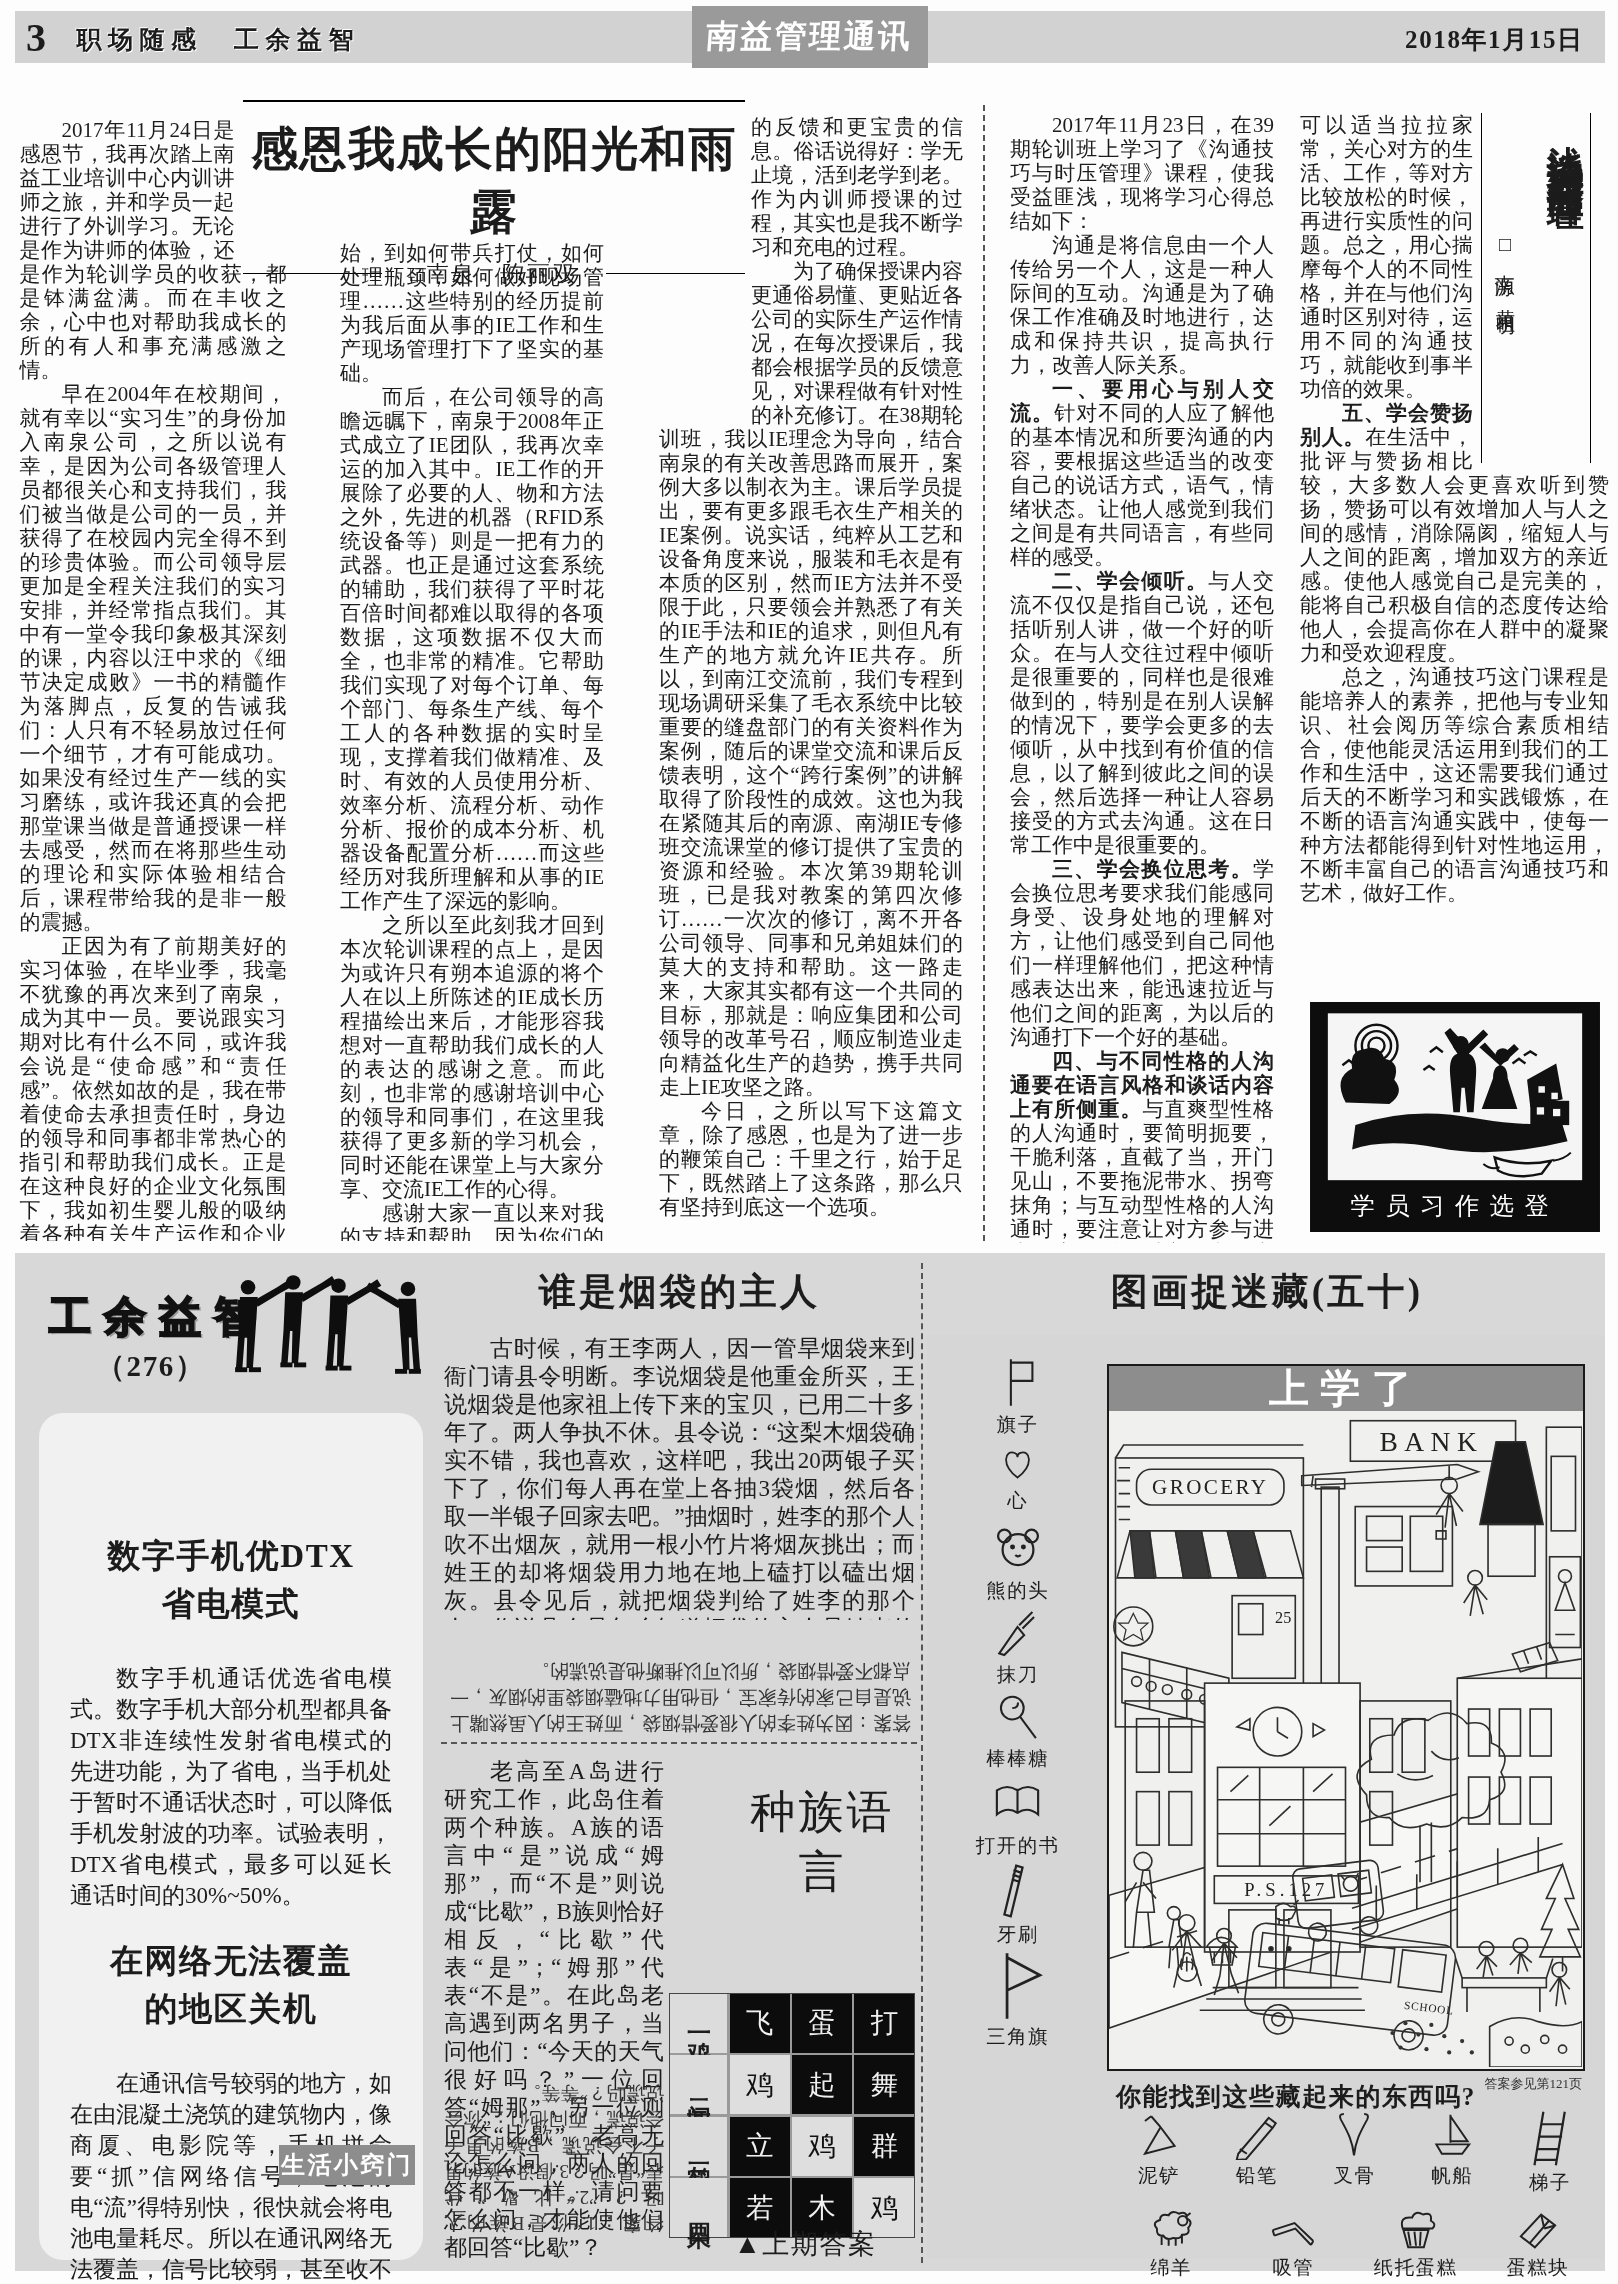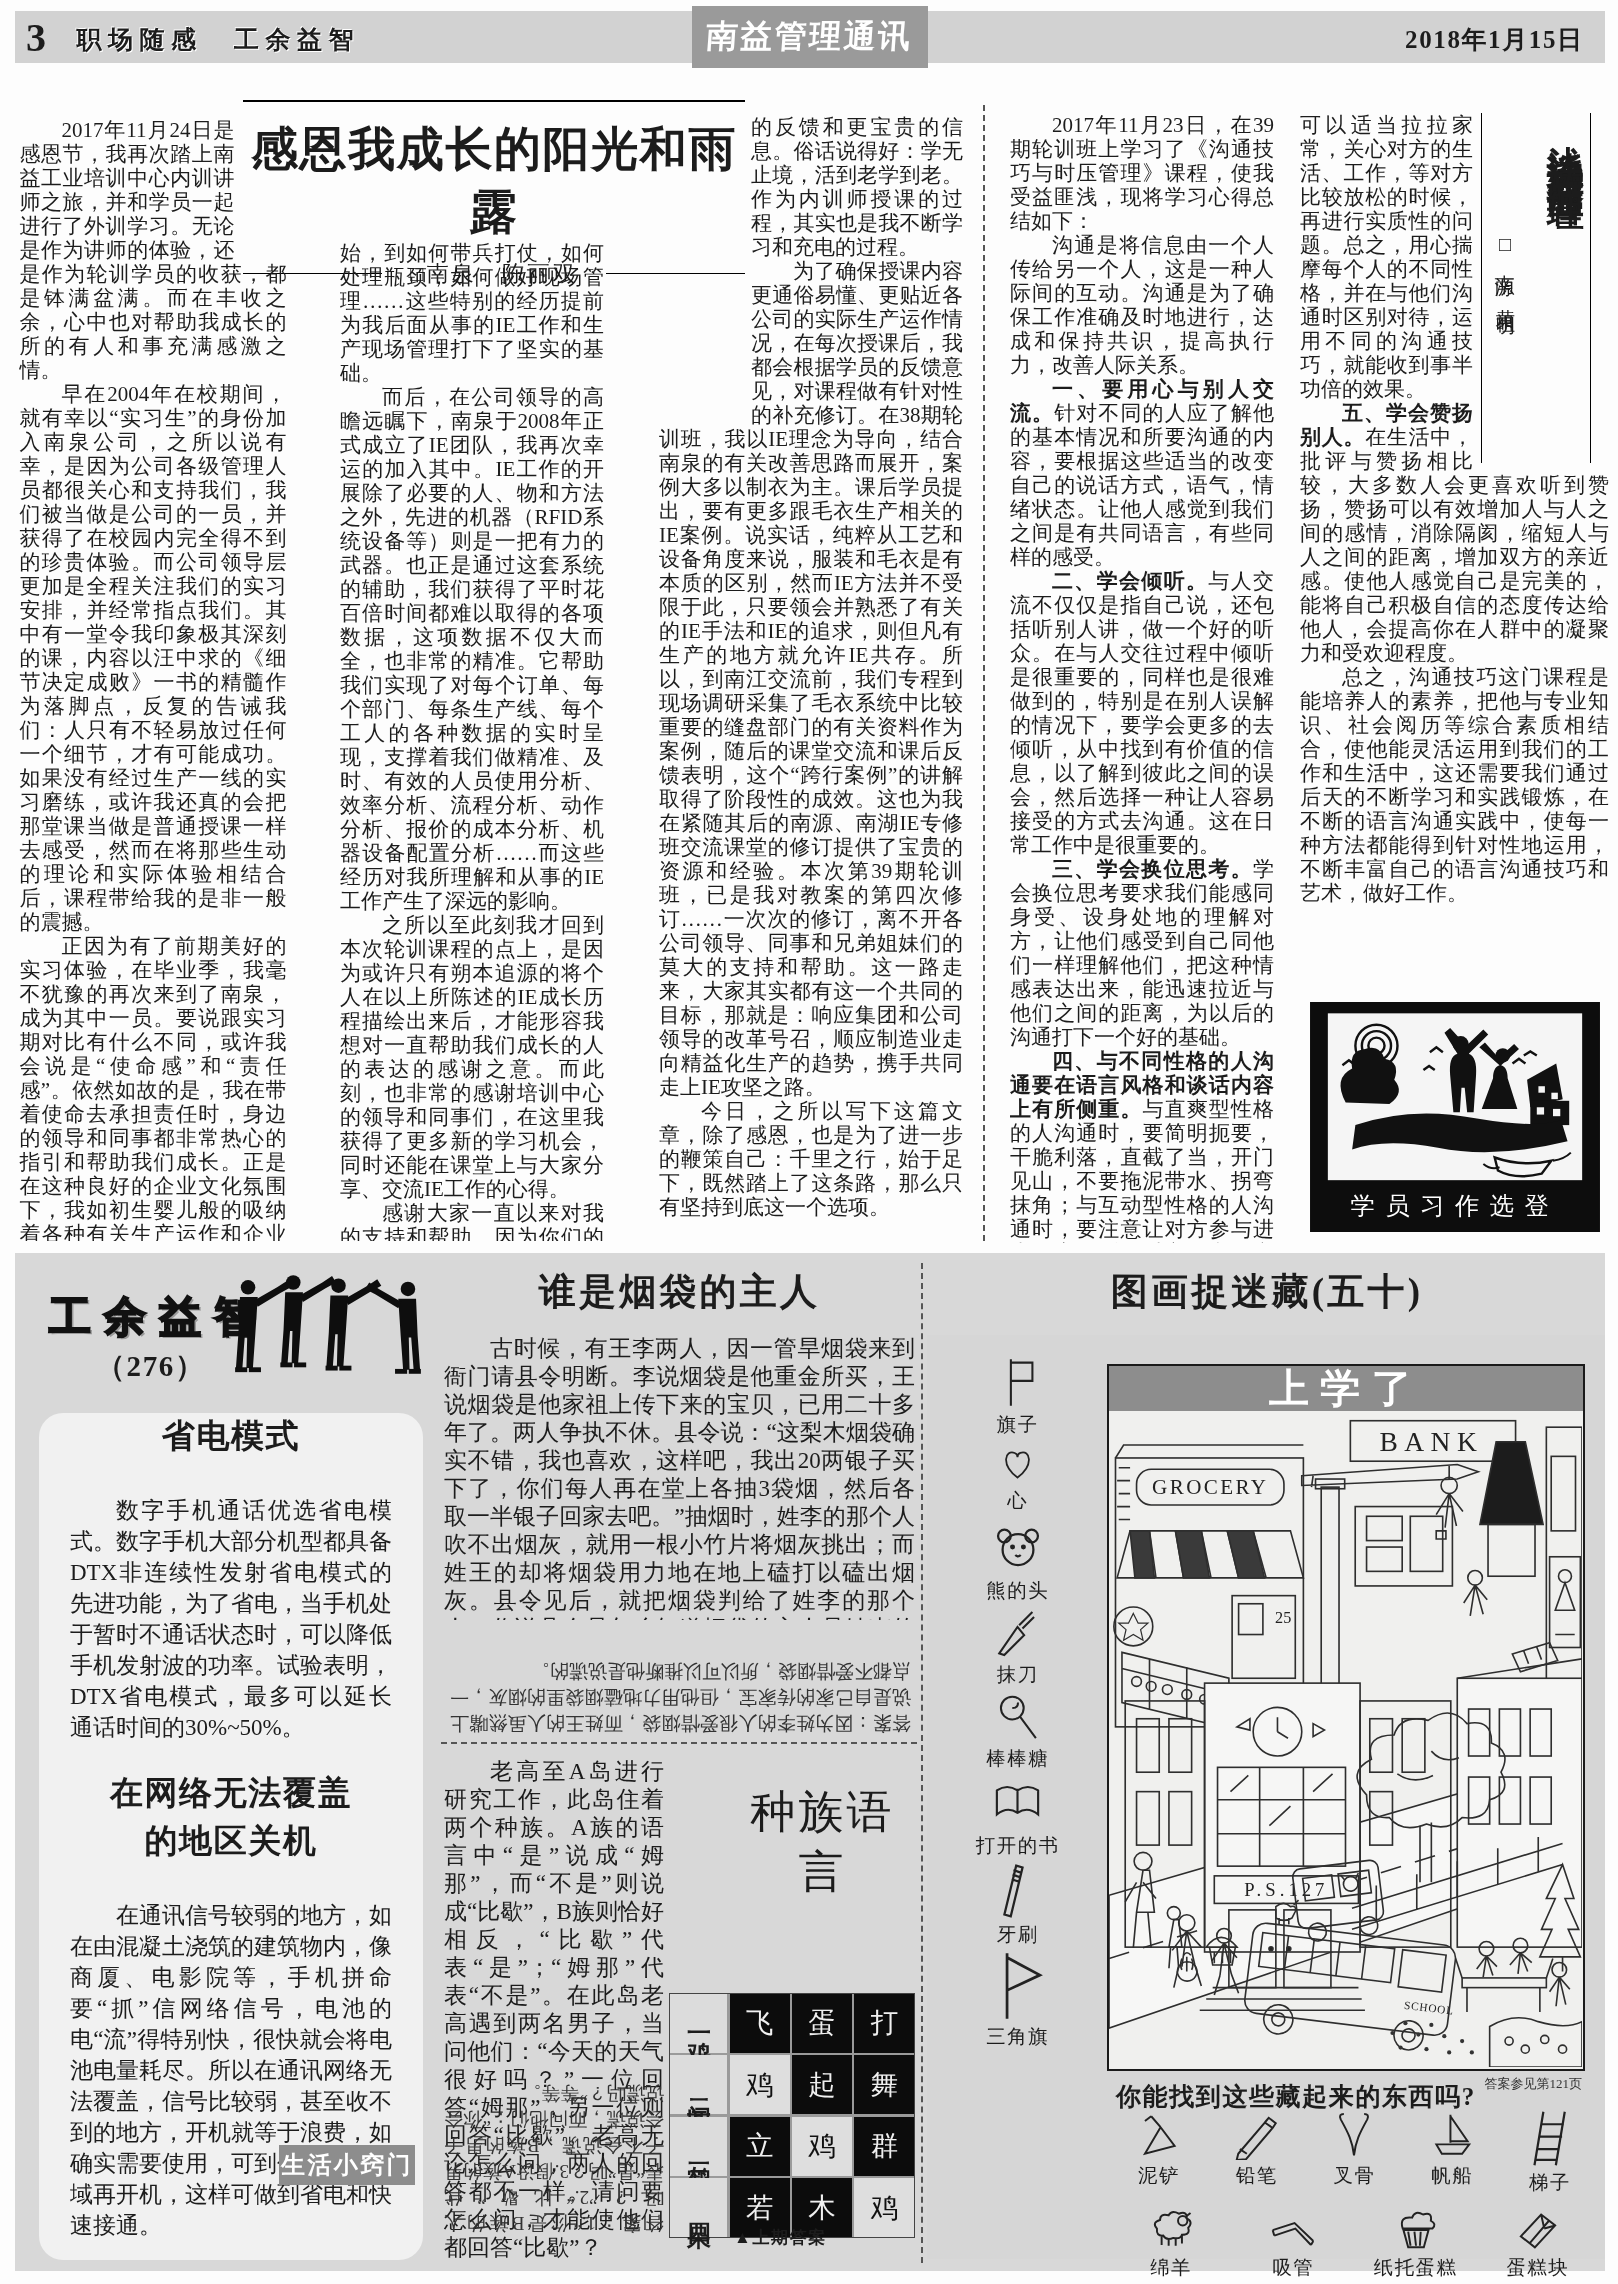--- a/index.html
+++ b/index.html
@@ -69,21 +69,21 @@
   .race-gsp{float:right;clear:right;width:253px;height:380px;margin-top:115px;}
   .igrid{position:absolute;right:1.6px;top:235px;width:244px;height:243px;display:grid;
          grid-template-columns:57px 1fr 1fr 1fr;grid-auto-rows:1fr;gap:2.4px;background:#9a9a9a;
          border:1.6px solid #444;}
   .igrid div{display:flex;align-items:center;justify-content:center;
              font-family:"Liberation Sans","DejaVu Sans",sans-serif;font-size:27.5px;}
   .igrid .lab{background:#dcdcdc;writing-mode:vertical-rl;font-size:24px;font-weight:bold;letter-spacing:3.2px;}
   .igrid .blk{background:#0c0c0c;color:#f0f0f0;}
   .igrid .wht{background:#dedede;color:#111;}
   .prev-lab{position:absolute;left:290px;top:468px;font-family:"Liberation Sans","DejaVu Sans",sans-serif;
-            font-size:17px;font-weight:bold;letter-spacing:1.6px;}
+            font-size:27px;font-weight:normal;letter-spacing:1.6px;}
   
   .hp-panel{left:927px;top:1335px;width:678px;height:924px;background:#d6d6d6;}
   .hp-left{position:absolute;left:3.2px;top:21px;width:175px;display:flex;flex-direction:column;
            align-items:center;gap:3px;}
   .hp-item{display:flex;flex-direction:column;align-items:center;}
   .hp-item .lbl{font-size:19.4px;margin-top:1.6px;letter-spacing:1.6px;}
   .hp-pic{position:absolute;left:180px;top:29px;width:478px;height:707px;background:#f0f0ee;
           border:2.4px solid #1a1a1a;box-sizing:border-box;}
   .hp-banner{height:45px;background:#8d8d8d;color:#fff;display:flex;align-items:center;justify-content:center;
              font-size:40px;font-weight:bold;letter-spacing:11.3px;}
@@ -217,20 +217,21 @@
       <use href="#plyr" x="0" y="6"></use>
       <use href="#plyr" x="56" y="0"></use>
       <use href="#plyr" x="112" y="4"></use>
       <g transform="translate(230,8) scale(-1,1)">
           <use href="#plyr"></use>
         </g>
     </svg>
   </div>
 
   <div class="abs card">
+    <h2 class="h-dtx">数字手机优DTX</h2>
     <h2>省电模式</h2>
     <p>数字手机通话优选省电模式。数字手机大部分机型都具备DTX非连续性发射省电模式的先进功能，为了省电，当手机处于暂时不通话状态时，可以降低手机发射波的功率。试验表明，DTX省电模式，最多可以延长通话时间的30%~50%。</p>
     <h2 class="h-sd">在网络无法覆盖</h2>
     <h2>的地区关机</h2>
     <p>在通讯信号较弱的地方，如在由混凝土浇筑的建筑物内，像商厦、电影院等，手机拼命要“抓”信网络信号，电池的电“流”得特别快，很快就会将电池电量耗尽。所以在通讯网络无法覆盖，信号比较弱，甚至收不到的地方，开机就等于浪费，如确实需要使用，可到信号强的区域再开机，这样可做到省电和快速接通。</p>
     <div class="tipbox">生活小窍门</div>
   </div>
 
   <div class="abs mid-title" style="left:444px;top:1267px;width:471px;">谁是烟袋的主人</div>
   <div class="abs mid-body" style="left:444px;top:1335px;width:471px;height:285px;">

